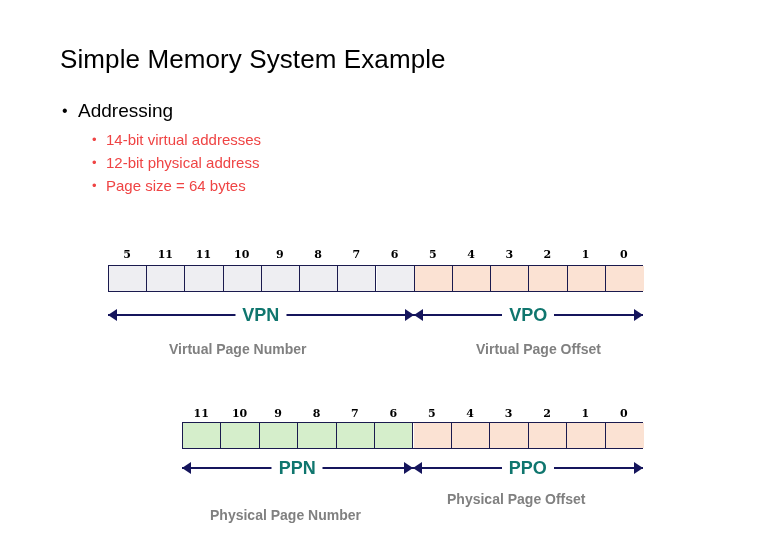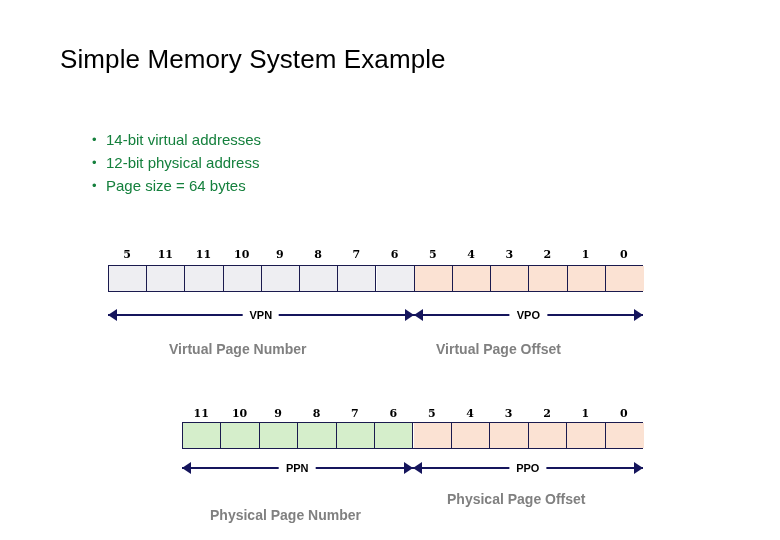--- a/index.html
+++ b/index.html
@@ -46,21 +46,21 @@
   .bullet-l1 .dot {
     display: inline-block;
     width: 16px;
     font-size: 16px;
     vertical-align: 1px;
   }
   .bullet-l2 {
     position: absolute;
     left: 92px;
     font-size: 15px;
-    color: #15803d;
+    color: #ef4444;
     white-space: nowrap;
   }
   .bullet-l2 .dot {
     display: inline-block;
     width: 14px;
     font-size: 13px;
     vertical-align: 1px;
   }
   #bullet-virtual-addr { top: 131px; }
   #bullet-physical-addr { top: 154px; }
@@ -131,47 +131,50 @@
     right: 0;
     border-left: 9px solid #15155c;
   }
   .span-label {
     position: absolute;
     top: 0;
     left: 50%;
     transform: translateX(-50%);
     background: #ffffff;
     padding: 0 7px;
-    font-size: 11px;
+    font-size: 18px;
     font-weight: bold;
-    color: #000000;
+    color: #0f766e;
     line-height: 20px;
     white-space: nowrap;
   }
 
   
   .caption {
     position: absolute;
     font-size: 14px;
     font-weight: bold;
     color: #808080;
     white-space: nowrap;
   }
   #caption-vpn { left: 169px; top: 341px; }
-  #caption-vpo { left: 436px; top: 341px; text-align: right; }
+  #caption-vpo { left: 476px; top: 341px; text-align: right; }
   #caption-ppn { left: 210px; top: 507px; }
   #caption-ppo { left: 447px; top: 491px; }
 </style>
 </head>
 <body>
 
 <div id="slide">
 
   <div id="slide-title">Simple Memory System Example</div>
 
+  <div class="bullet-l1">
+    <span class="dot">•</span><span>Addressing</span>
+  </div>
 
   <div class="bullet-l2" id="bullet-virtual-addr">
     <span class="dot">•</span><span>14-bit virtual addresses</span>
   </div>
 
   <div class="bullet-l2" id="bullet-physical-addr">
     <span class="dot">•</span><span>12-bit physical address</span>
   </div>
 
   <div class="bullet-l2" id="bullet-page-size">

